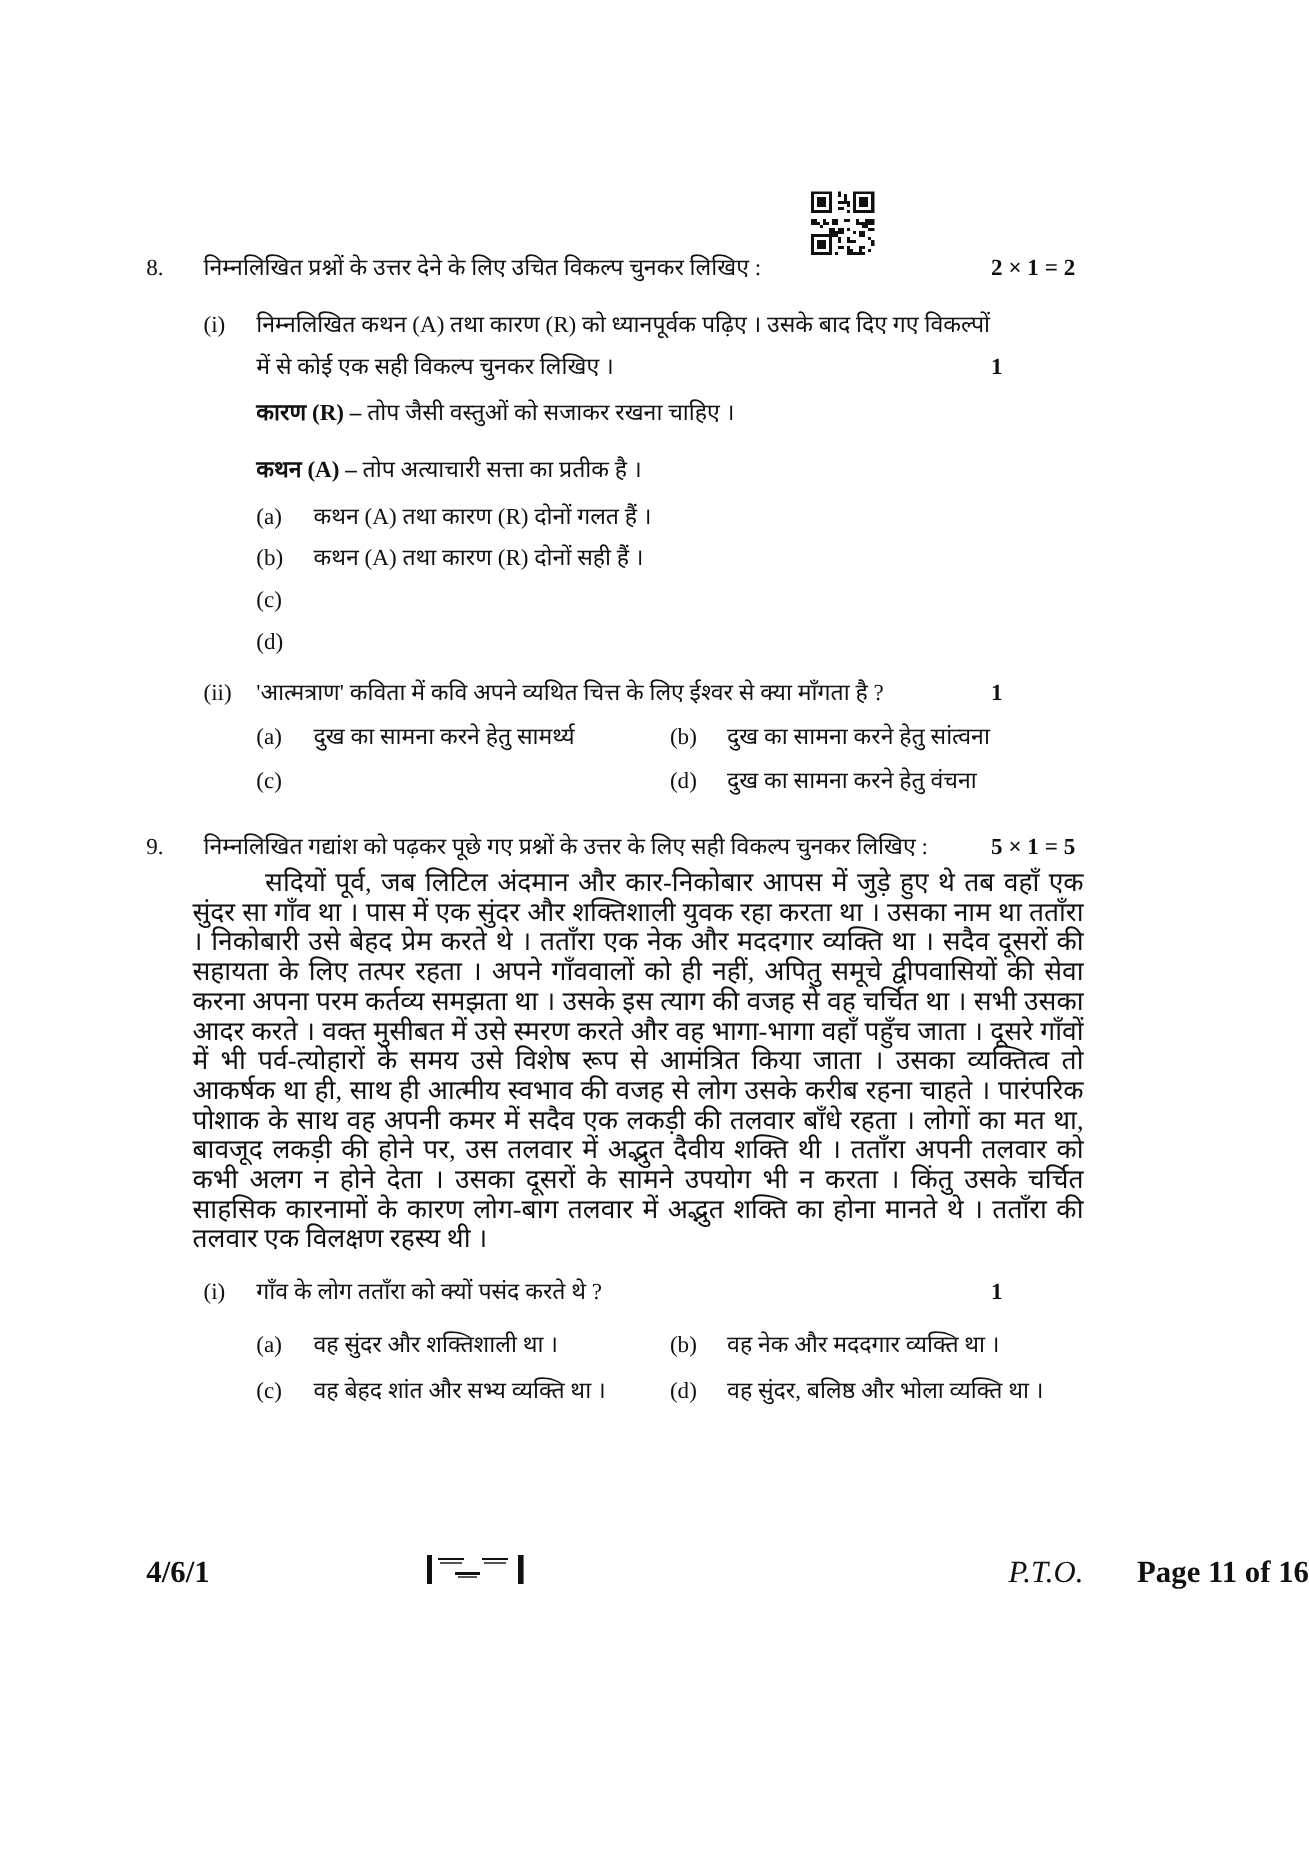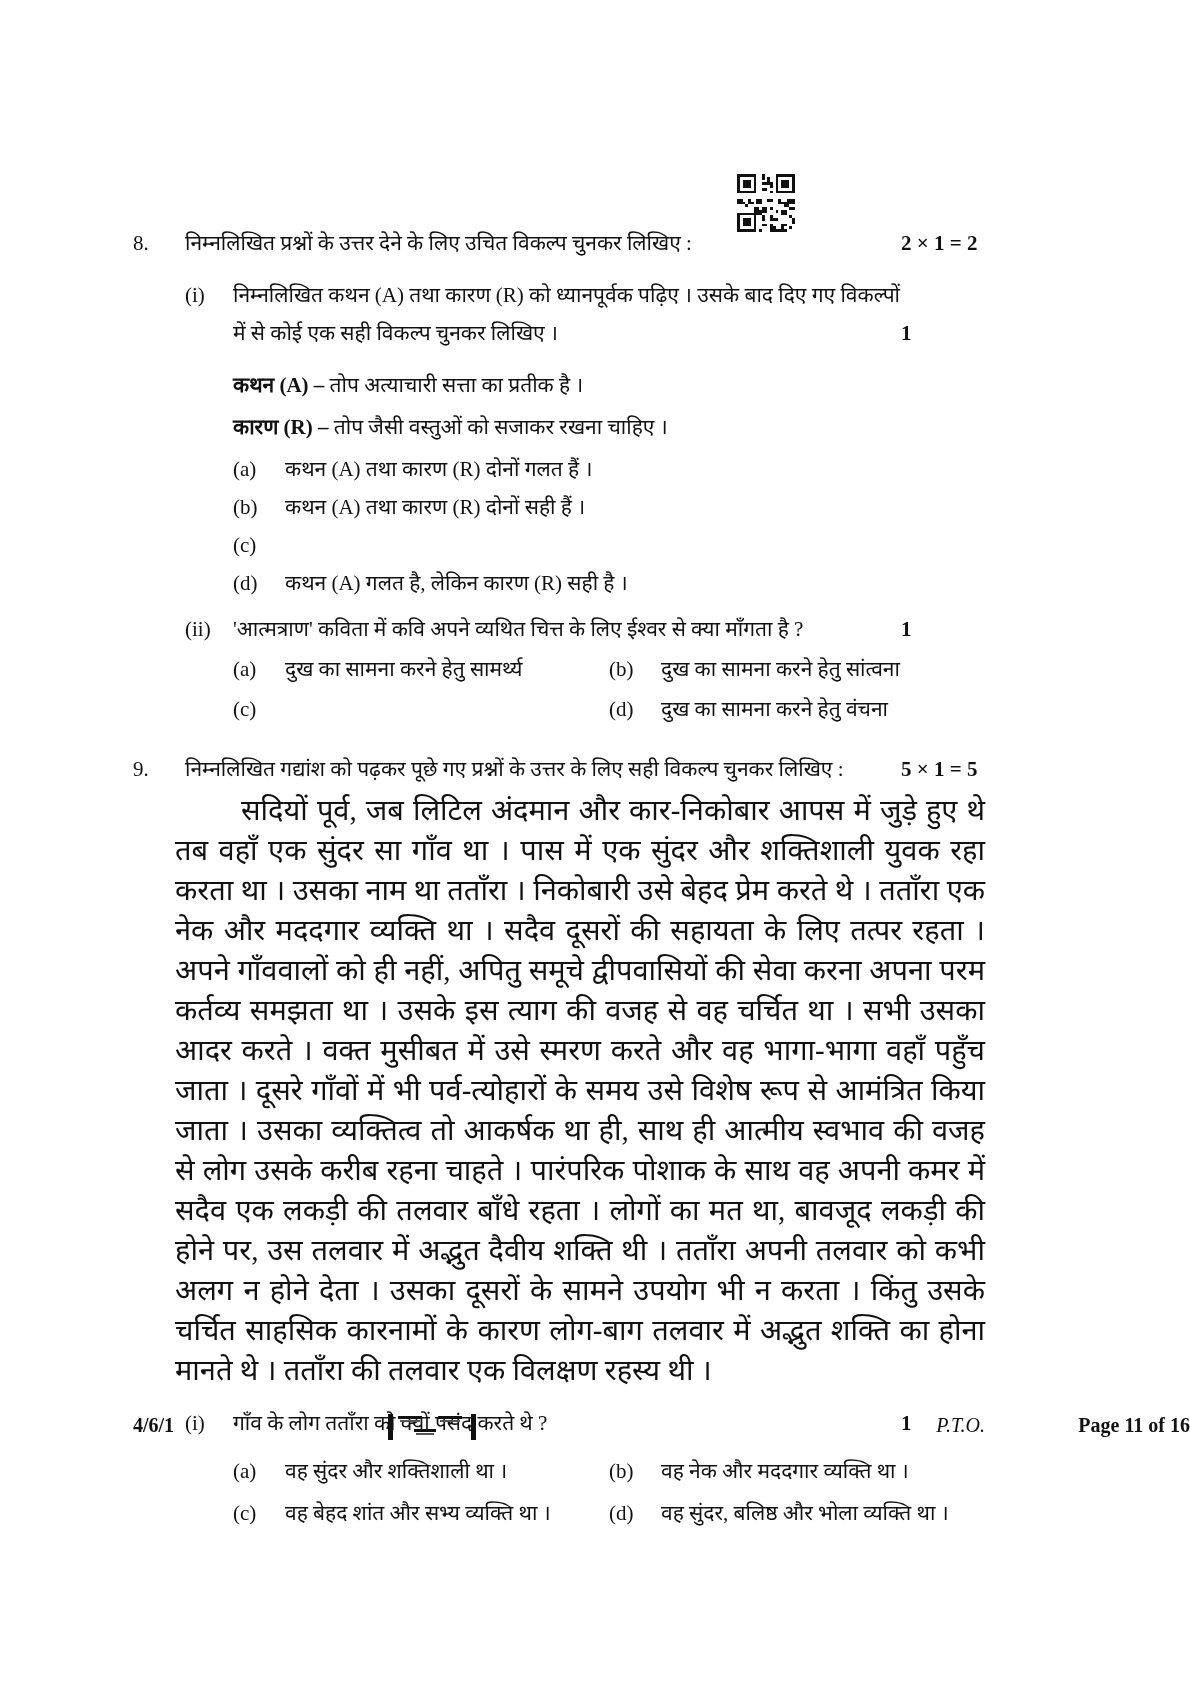--- a/index.html
+++ b/index.html
@@ -18,26 +18,26 @@
   .row{display:flex;align-items:flex-start;font-size:21px;line-height:38px;}
   .sp-qnum,.col-qnum{width:52px;flex:0 0 52px;}
   .sp-sub,.col-sub{width:48px;flex:0 0 48px;}
   .col-optlabel{width:52px;flex:0 0 52px;}
   .col-text{flex:1 1 auto;}
   .col-marks{flex:0 0 auto;min-width:84px;white-space:nowrap;text-align:left;font-weight:700;}
   .marks-bottom{align-self:flex-end;}
   .bold{font-weight:700;}
   .qr{position:absolute;left:737px;top:174px;width:58px;height:58px;}
   .passage{
-    font-size:29px;line-height:40px;text-align:justify;
+    font-size:24px;line-height:27px;text-align:justify;
     margin:2px 0 0 42px;width:810px;text-indent:66px;
   }
   .opt2{display:flex;width:50%;}
   .opt2 .col-optlabel{width:52px;flex:0 0 52px;}
-  .footer{position:absolute;left:0;top:1412px;width:1190px;height:40px;font-size:20px;}
+  .footer{position:absolute;left:0;top:1412px;width:1190px;height:40px;font-size:28px;}
   .footer .code{position:absolute;left:133px;top:2px;font-weight:700;}
   .footer .bmark{position:absolute;left:388px;top:0;}
   .footer .pagelabel{position:absolute;left:0;width:1190px;text-align:right;top:2px;font-weight:700;}
   .footer .pto{position:absolute;right:205px;top:2px;font-weight:400;font-style:italic;}
   .mt14{margin-top:14px;} .mt4{margin-top:4px;} .mt8{margin-top:8px;}
   .mt2{margin-top:2px;} .mt22{margin-top:22px;} .mt10{margin-top:10px;}
 </style>
 </head>
 <body>
 
@@ -66,60 +66,59 @@
       <div class="col-marks">2 × 1 = 2</div>
     </div>
 
     <div class="row mt14">
       <div class="sp-qnum"></div>
       <div class="col-sub">(i)</div>
       <div class="col-text">निम्नलिखित कथन (A) तथा कारण (R) को ध्यानपूर्वक पढ़िए । उसके बाद दिए गए विकल्पों में से कोई एक सही विकल्प चुनकर लिखिए ।</div>
       <div class="col-marks marks-bottom">1</div>
     </div>
 
+    <div class="row mt4">
+      <div class="sp-qnum"></div>
+      <div class="sp-sub"></div>
+      <div class="col-text">
+        <span class="bold">कारण (R) –</span>
+        <span>तोप जैसी वस्तुओं को सजाकर रखना चाहिए ।</span>
+      </div>
+    </div>
+
     <div class="row mt14">
       <div class="sp-qnum"></div>
       <div class="sp-sub"></div>
       <div class="col-text">
         <span class="bold">कथन (A) –</span>
         <span>तोप अत्याचारी सत्ता का प्रतीक है ।</span>
       </div>
     </div>
 
     <div class="row mt4">
       <div class="sp-qnum"></div>
-      <div class="sp-sub"></div>
-      <div class="col-text">
-        <span class="bold">कारण (R) –</span>
-        <span>तोप जैसी वस्तुओं को सजाकर रखना चाहिए ।</span>
-      </div>
-    </div>
-
-    <div class="row mt4">
-      <div class="sp-qnum"></div>
         <div class="sp-sub"></div>
       <div class="col-optlabel">(a)</div>
       <div class="col-text">कथन (A) तथा कारण (R) दोनों गलत हैं ।</div>
     </div>
     <div class="row">
       <div class="sp-qnum"></div>
         <div class="sp-sub"></div>
       <div class="col-optlabel">(b)</div>
       <div class="col-text">कथन (A) तथा कारण (R) दोनों सही हैं ।</div>
     </div>
     <div class="row">
       <div class="sp-qnum"></div>
         <div class="sp-sub"></div>
       <div class="col-optlabel">(c)</div>
     </div>
     <div class="row">
       <div class="sp-qnum"></div>
         <div class="sp-sub"></div>
       <div class="col-optlabel">(d)</div>
-      <div class="col-text">कथन (A) गलत है, लेकिन कारण (R) सही है ।</div>
     </div>
 
     <div class="row mt8">
       <div class="sp-qnum"></div>
       <div class="col-sub">(ii)</div>
       <div class="col-text">'आत्मत्राण' कविता में कवि अपने व्यथित चित्त के लिए ईश्वर से क्या माँगता है ?</div>
       <div class="col-marks">1</div>
     </div>
 
     <div class="row mt2">

